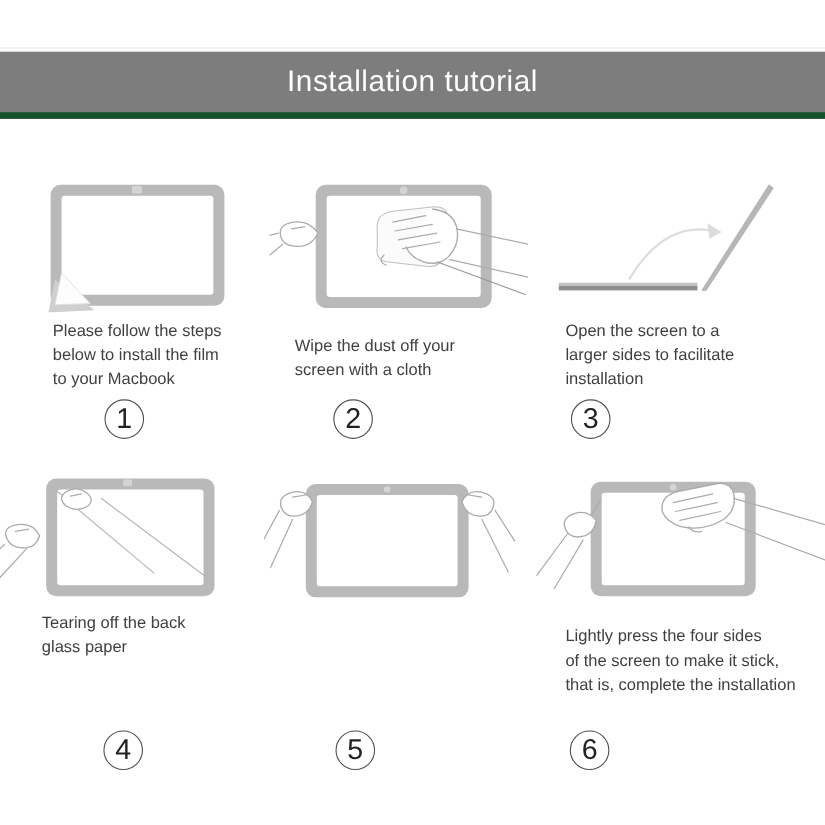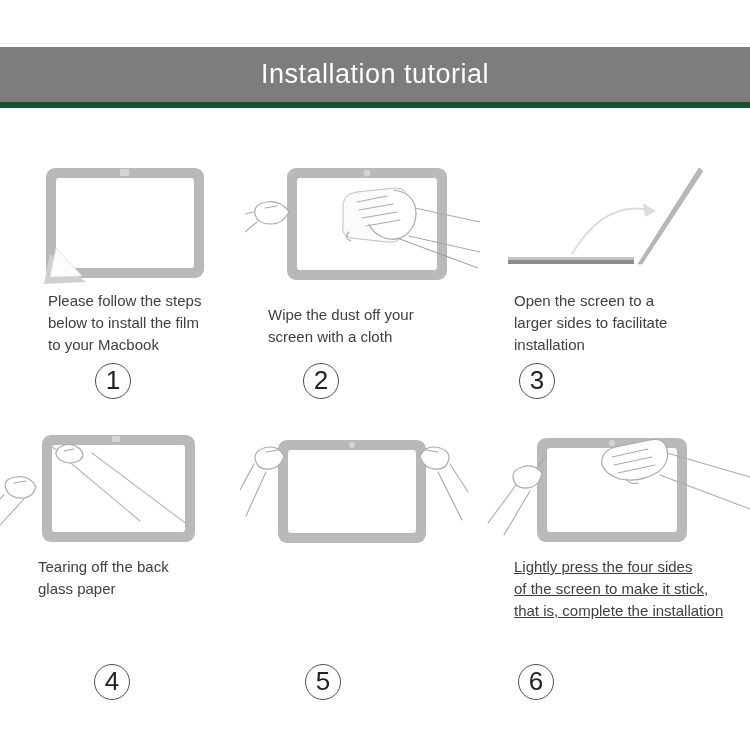--- a/index.html
+++ b/index.html
@@ -170,21 +170,21 @@
   <div class="step-text" style="left:48px;  top:290px; width:175px;">Please follow the steps
 below to install the film
 to your Macbook</div>
   <div class="step-text" style="left:268px; top:304px; width:195px;">Wipe the dust off your
 screen with a cloth</div>
   <div class="step-text" style="left:514px; top:290px; width:195px;">Open the screen to a
 larger sides to facilitate
 installation</div>
   <div class="step-text" style="left:38px;  top:556px; width:185px;">Tearing off the back
 glass paper</div>
-  <div class="step-text" style="left:514px; top:556px; width:235px;text-decoration:underline;">Lightly press the four sides
+  <div class="step-text" style="left:514px; top:568px; width:235px;">Lightly press the four sides
 of the screen to make it stick,
 that is, complete the installation</div>
 
   <div class="step-num" style="left:95px;  top:363px;">
     <span>1</span>
   </div>
   <div class="step-num" style="left:303px; top:363px;">
     <span>2</span>
   </div>
   <div class="step-num" style="left:519px; top:363px;">

